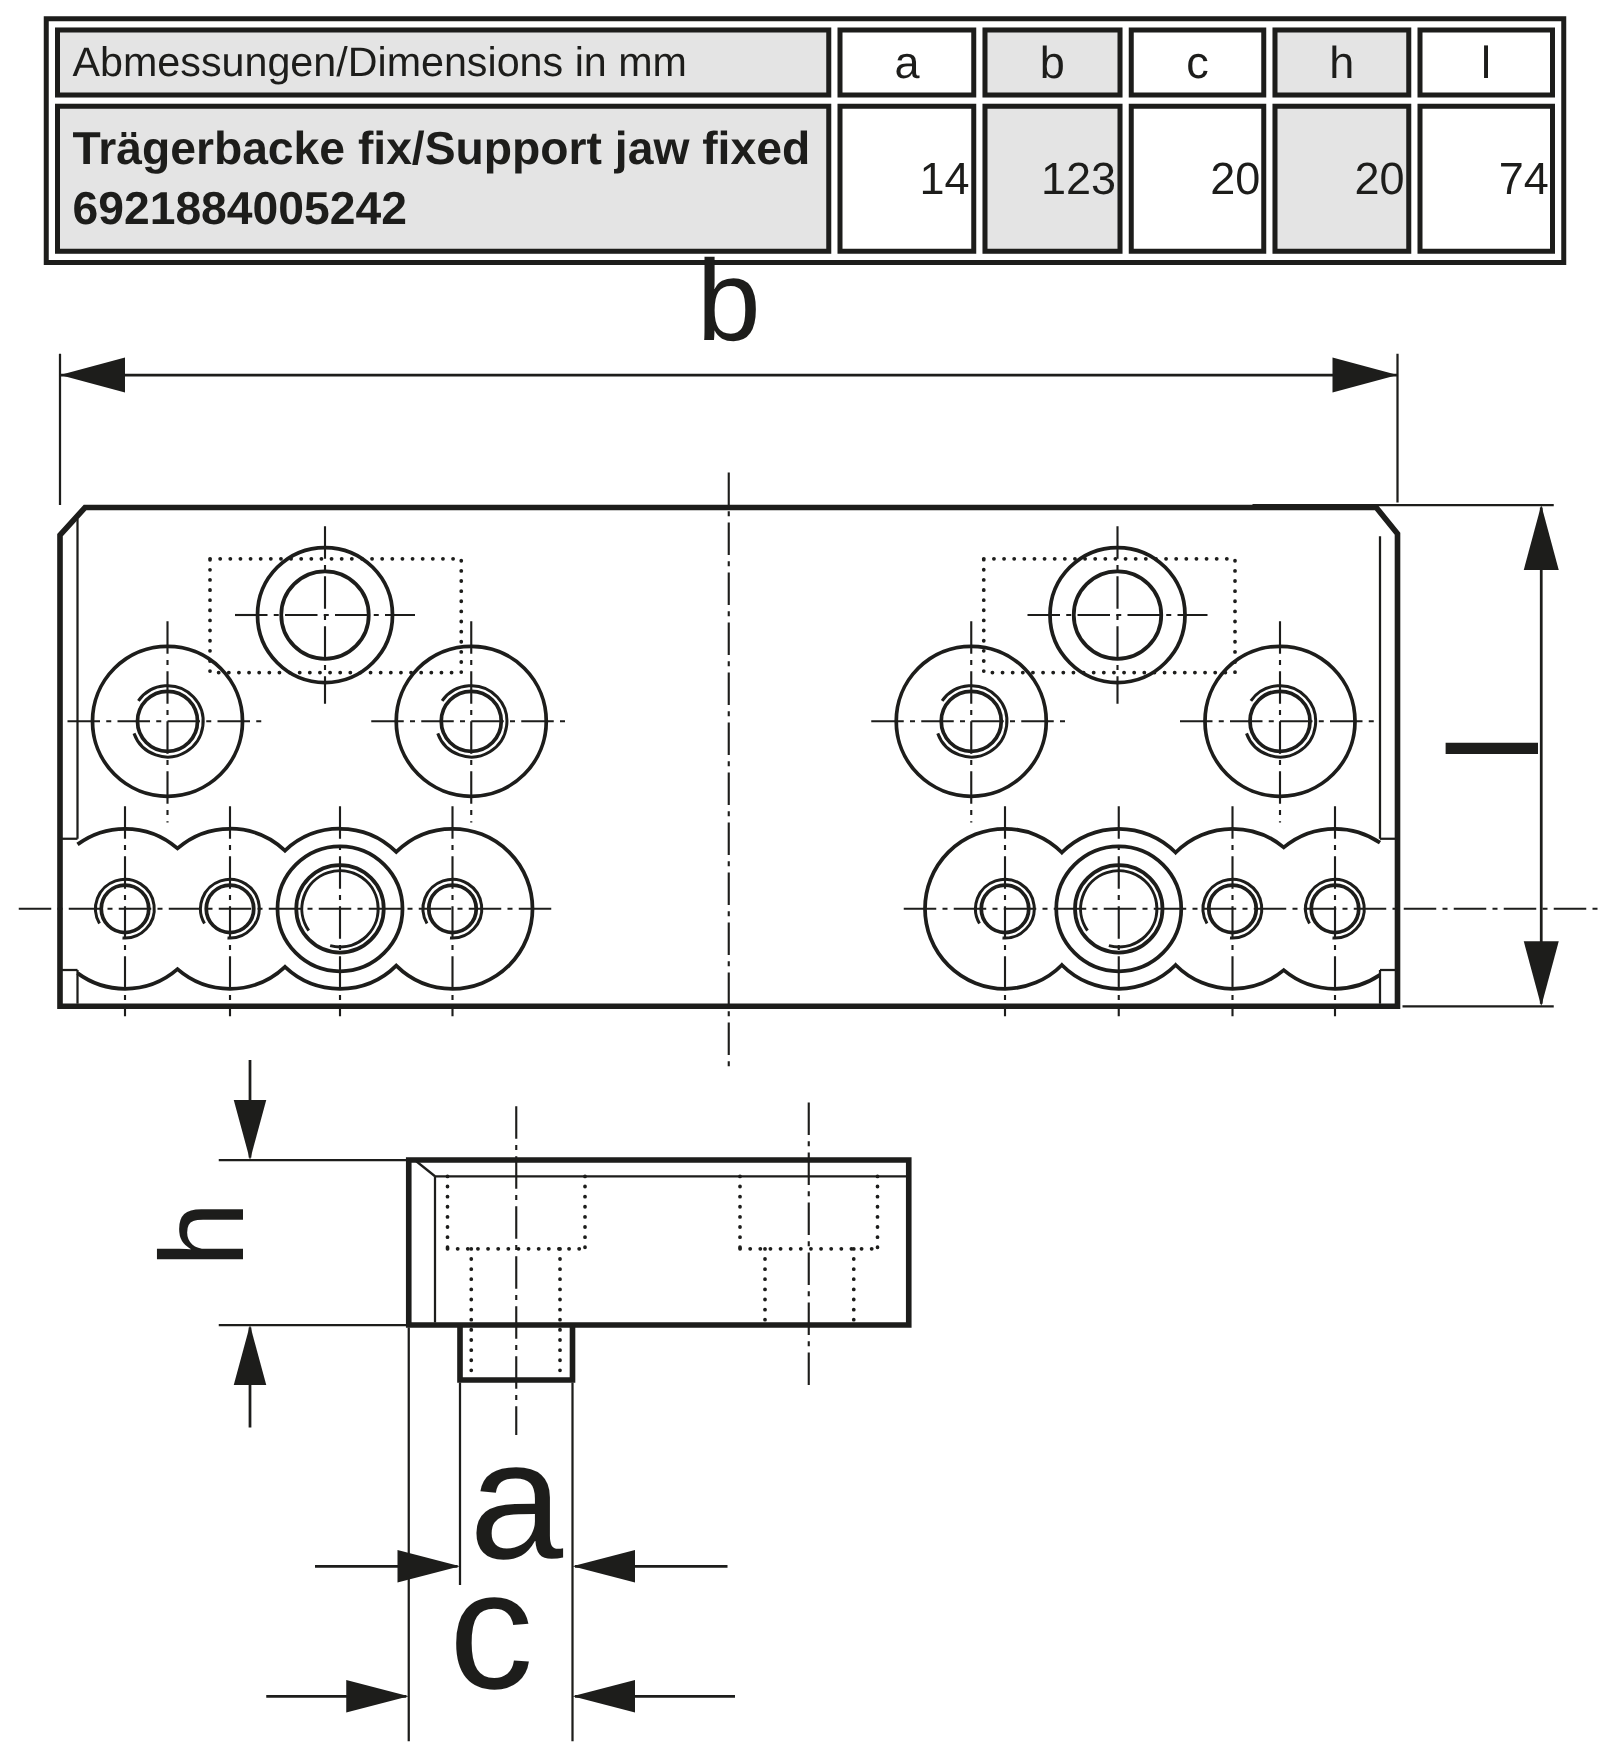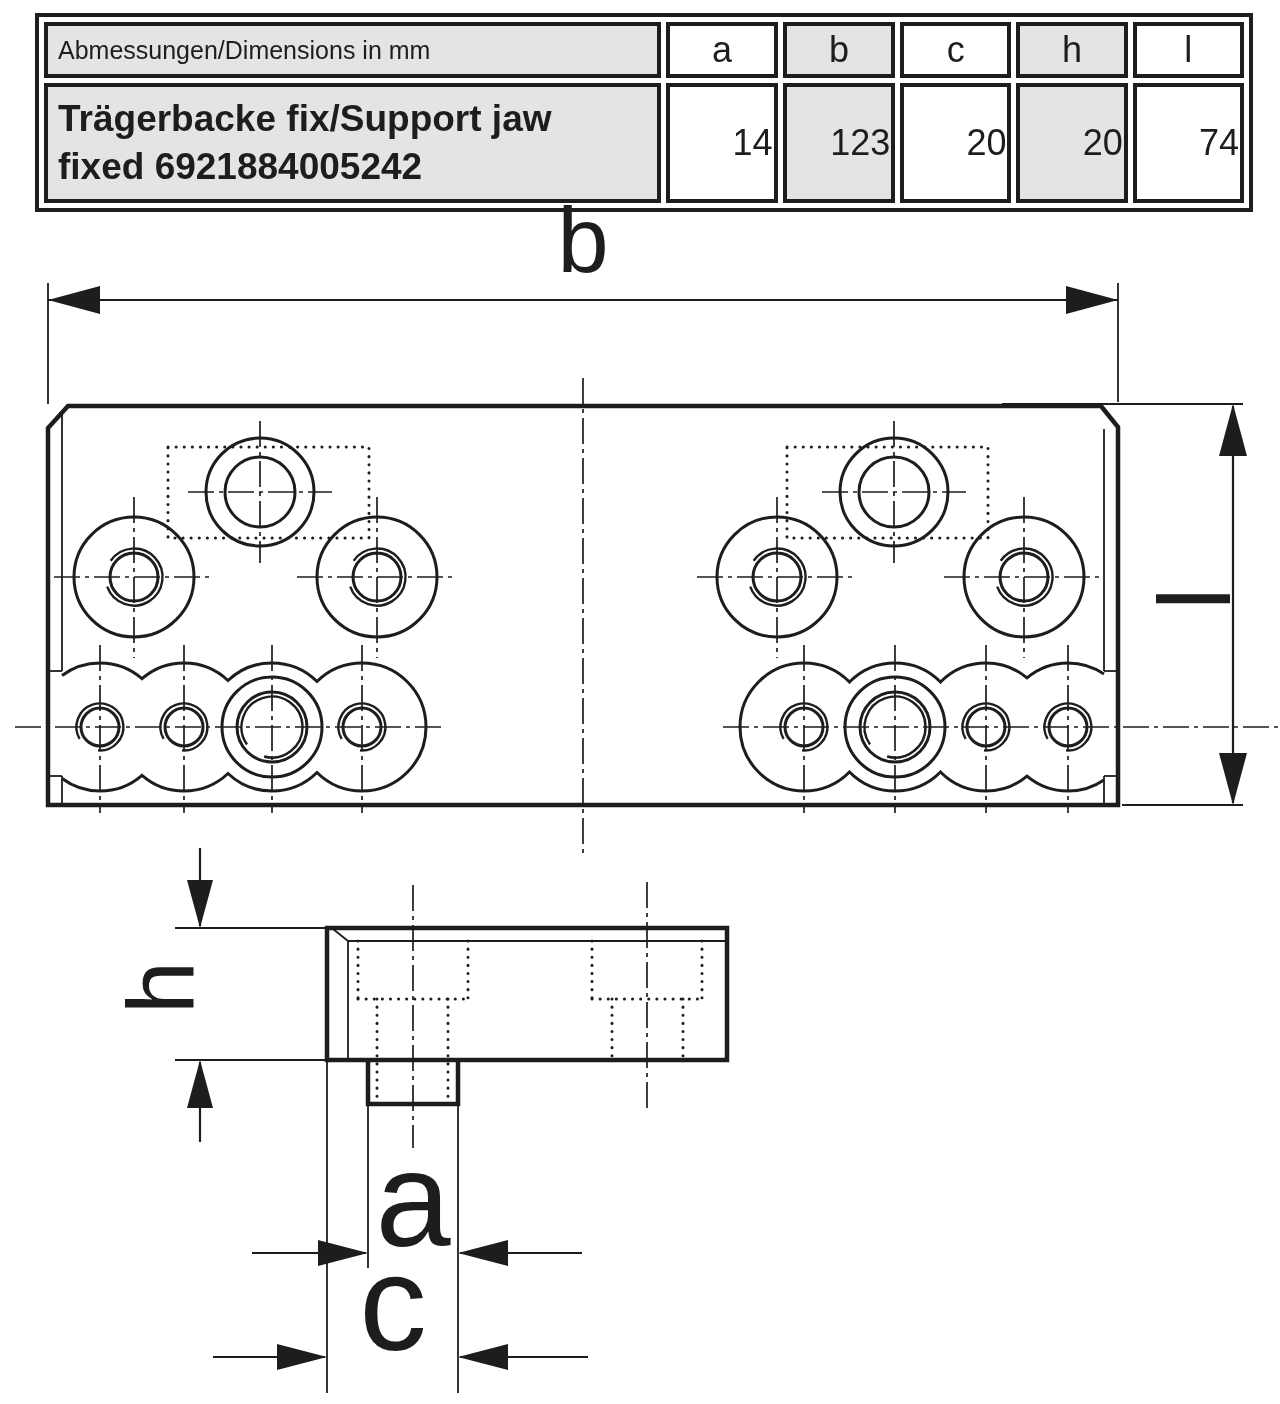--- a/index.html
+++ b/index.html
@@ -5,21 +5,21 @@
   :root { --ink:#1d1d1b; --shade:#e4e4e4; }
   html,body{margin:0;padding:0;background:#fff;}
   #stage{position:relative;width:1280px;height:1404px;background:#fff;overflow:hidden;
          font-family:"Liberation Sans",sans-serif;color:var(--ink);}
   
   #dims-table{position:absolute;left:35px;top:13px;width:1218px;border-collapse:separate;
               border-spacing:5px;border:4px solid var(--ink);}
   #dims-table td{border:4px solid var(--ink);vertical-align:middle;}
   .cell-shade{background:var(--shade);}
   .cell-plain{background:#fff;}
-  .hdr-label{font-size:25px;padding:2px 10px;height:44px;}
+  .hdr-label{font-size:33px;padding:2px 10px;height:44px;}
   .col-hdr{font-size:36px;text-align:center;width:106px;height:44px;}
   .name-cell{font-size:37px;font-weight:bold;line-height:1.3;padding:4px 10px;height:104px;margin-left:11px;}
   .val-cell{font-size:36px;text-align:right;height:104px;}
   
   svg{position:absolute;left:0;top:0;}
   svg line,svg path,svg rect,svg circle{stroke:var(--ink);fill:none;}
   .thick{stroke-width:4.5;}
   .m{stroke-width:3;}
   .t{stroke-width:2.4;}
   .thin{stroke-width:1.8;}

